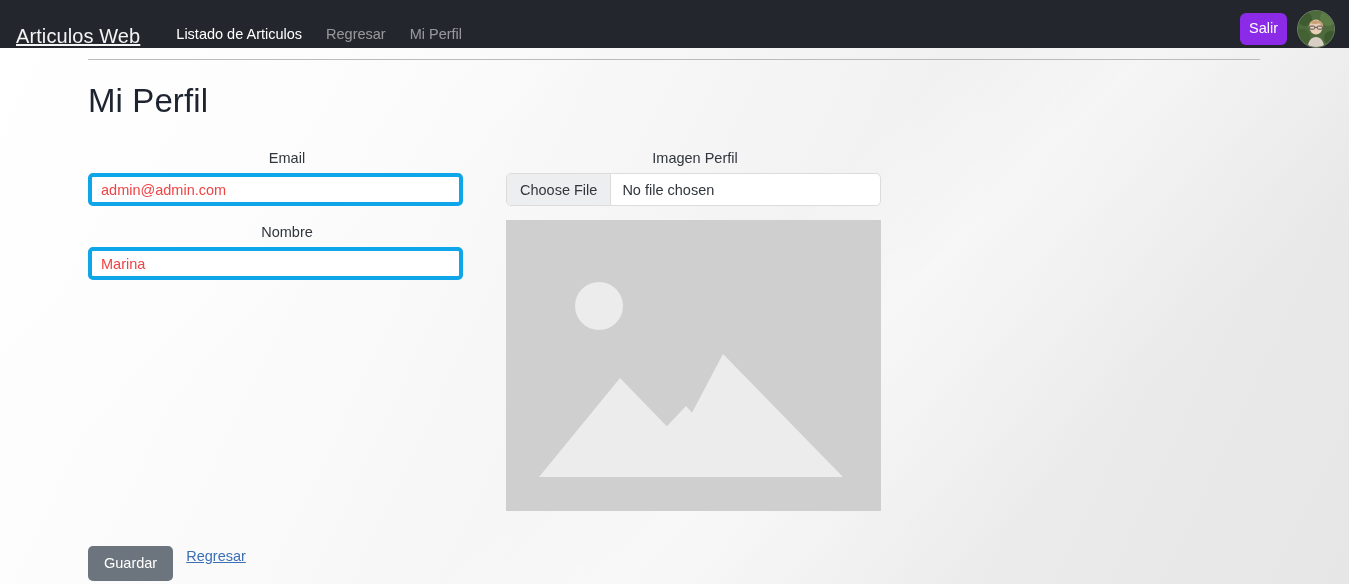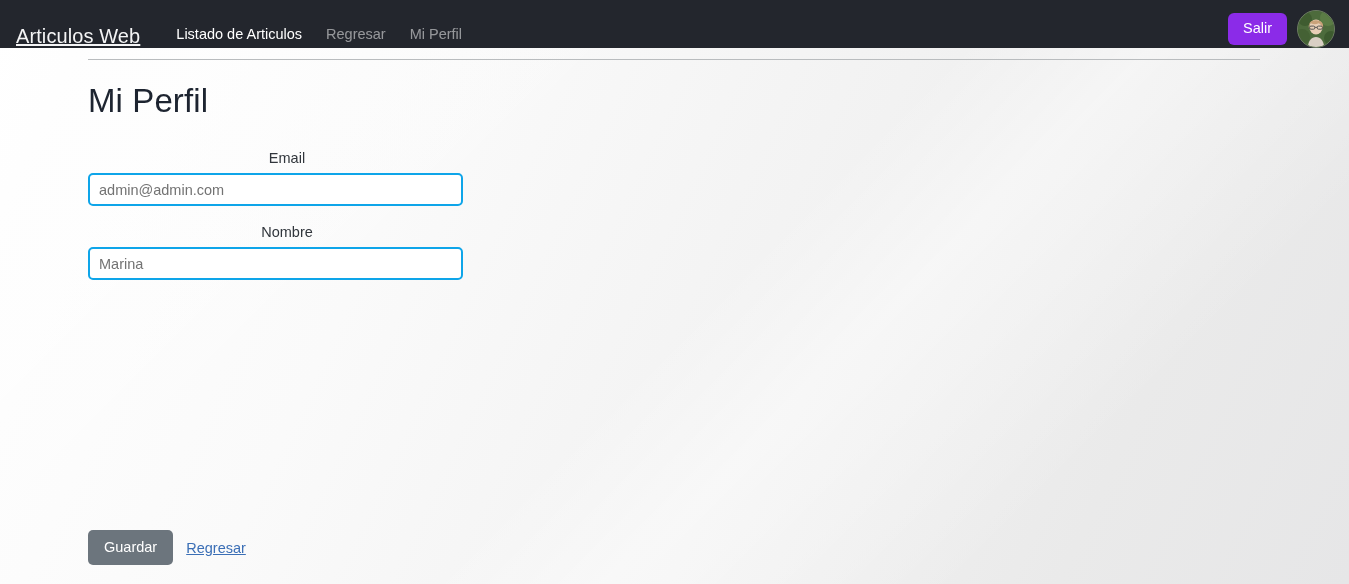--- a/index.html
+++ b/index.html
@@ -52,21 +52,21 @@
     align-items: center;
     gap: 10px;
     padding-right: 6px;
   }
   .btn-salir {
     background: #8b2be8;
     color: #ffffff;
     border: none;
     border-radius: 6px;
     font-size: 14.5px;
-    padding: 7px 15px;
+    padding: 7px 9px;
     cursor: pointer;
     font-family: inherit;
     line-height: 1.2;
     margin-left: 36px;
   }
   .avatar {
     width: 38px; height: 38px;
     border-radius: 50%;
     overflow: hidden;
     border: 1px solid #6d7b63;
@@ -107,24 +107,24 @@
     color: #31363c;
     margin: 0 0 7px 2px;
     display: block;
     text-align: center;
   }
   .text-input {
     display: block;
     width: 375px;
     height: 33px;
     background: #ffffff;
-    border: 2px solid #0ea5e9;
+    border: 4px solid #0ea5e9;
     border-radius: 5px;
     font-size: 14.5px;
-    color: #737373;
+    color: #ef4444;
     padding: 0 9px;
     font-family: inherit;
     outline: none;
   }
   .field { margin-bottom: 18px; }
   .field.spaced { margin-top: 21px; }
 
   
   .file-input {
     display: flex;
@@ -175,20 +175,21 @@
   .btn-guardar {
     background: #6c757d;
     color: #ffffff;
     border: none;
     border-radius: 5px;
     font-size: 14.5px;
     padding: 9px 16px;
     cursor: pointer;
     font-family: inherit;
     line-height: 1.2;
+    margin-top: 16px;
   }
   .link-regresar {
     color: #3b6fb6;
     font-size: 14.5px;
     text-decoration: underline;
     cursor: pointer;
   }
 </style>
 </head>
 <body>
@@ -245,20 +246,40 @@
       </div>
 
       <div class="field">
         <label class="field-label">Nombre</label>
         <input class="text-input" type="text" value="Marina" style="">
       </div>
 
 
     </div>
 
+    <div class="col-right">
+
+      <div class="field">
+        <label class="field-label">Imagen Perfil</label>
+
+        <div class="file-input">
+          <button class="file-btn">Choose File</button>
+          <span class="file-name">No file chosen</span>
+        </div>
+
+        <svg class="img-placeholder" viewBox="0 0 375 291" preserveAspectRatio="none">
+          <rect x="0" y="0" width="375" height="291" fill="#cfcfd0"></rect>
+          <circle cx="93" cy="86" r="24" fill="#ececec"></circle>
+          <polygon points="114,186 146,222 180,186 213,222 114,222" fill="#ececec"></polygon>
+          <polygon points="33,257 114,158 210,257" fill="#ececec"></polygon>
+          <polygon points="152,257 217,134 337,257" fill="#ececec"></polygon>
+        </svg>
+      </div>
+
+    </div>
 
   </div>
 
   <div class="actions">
     <button class="btn-guardar">Guardar</button>
     <a class="link-regresar" href="#">Regresar</a>
   </div>
 
 </div>
 

